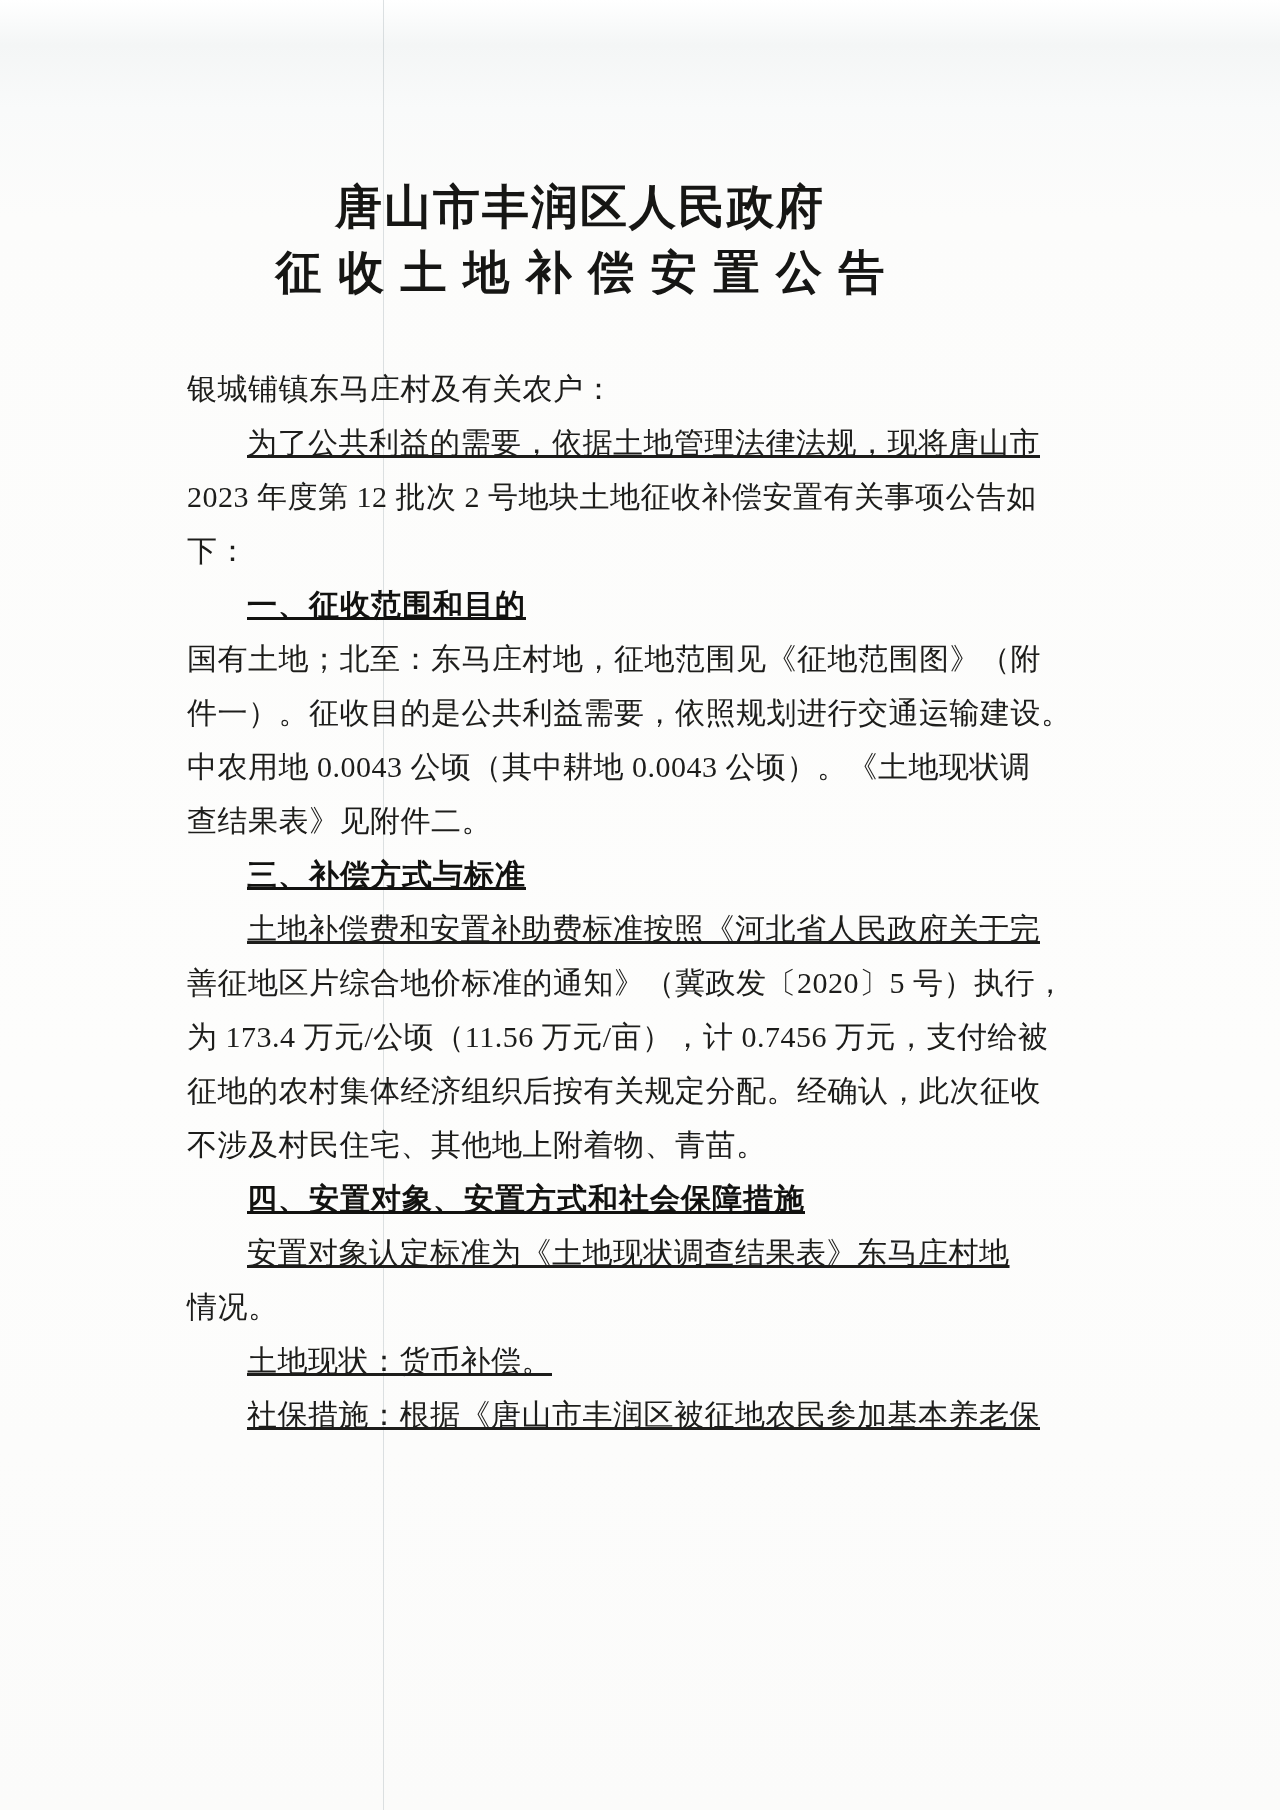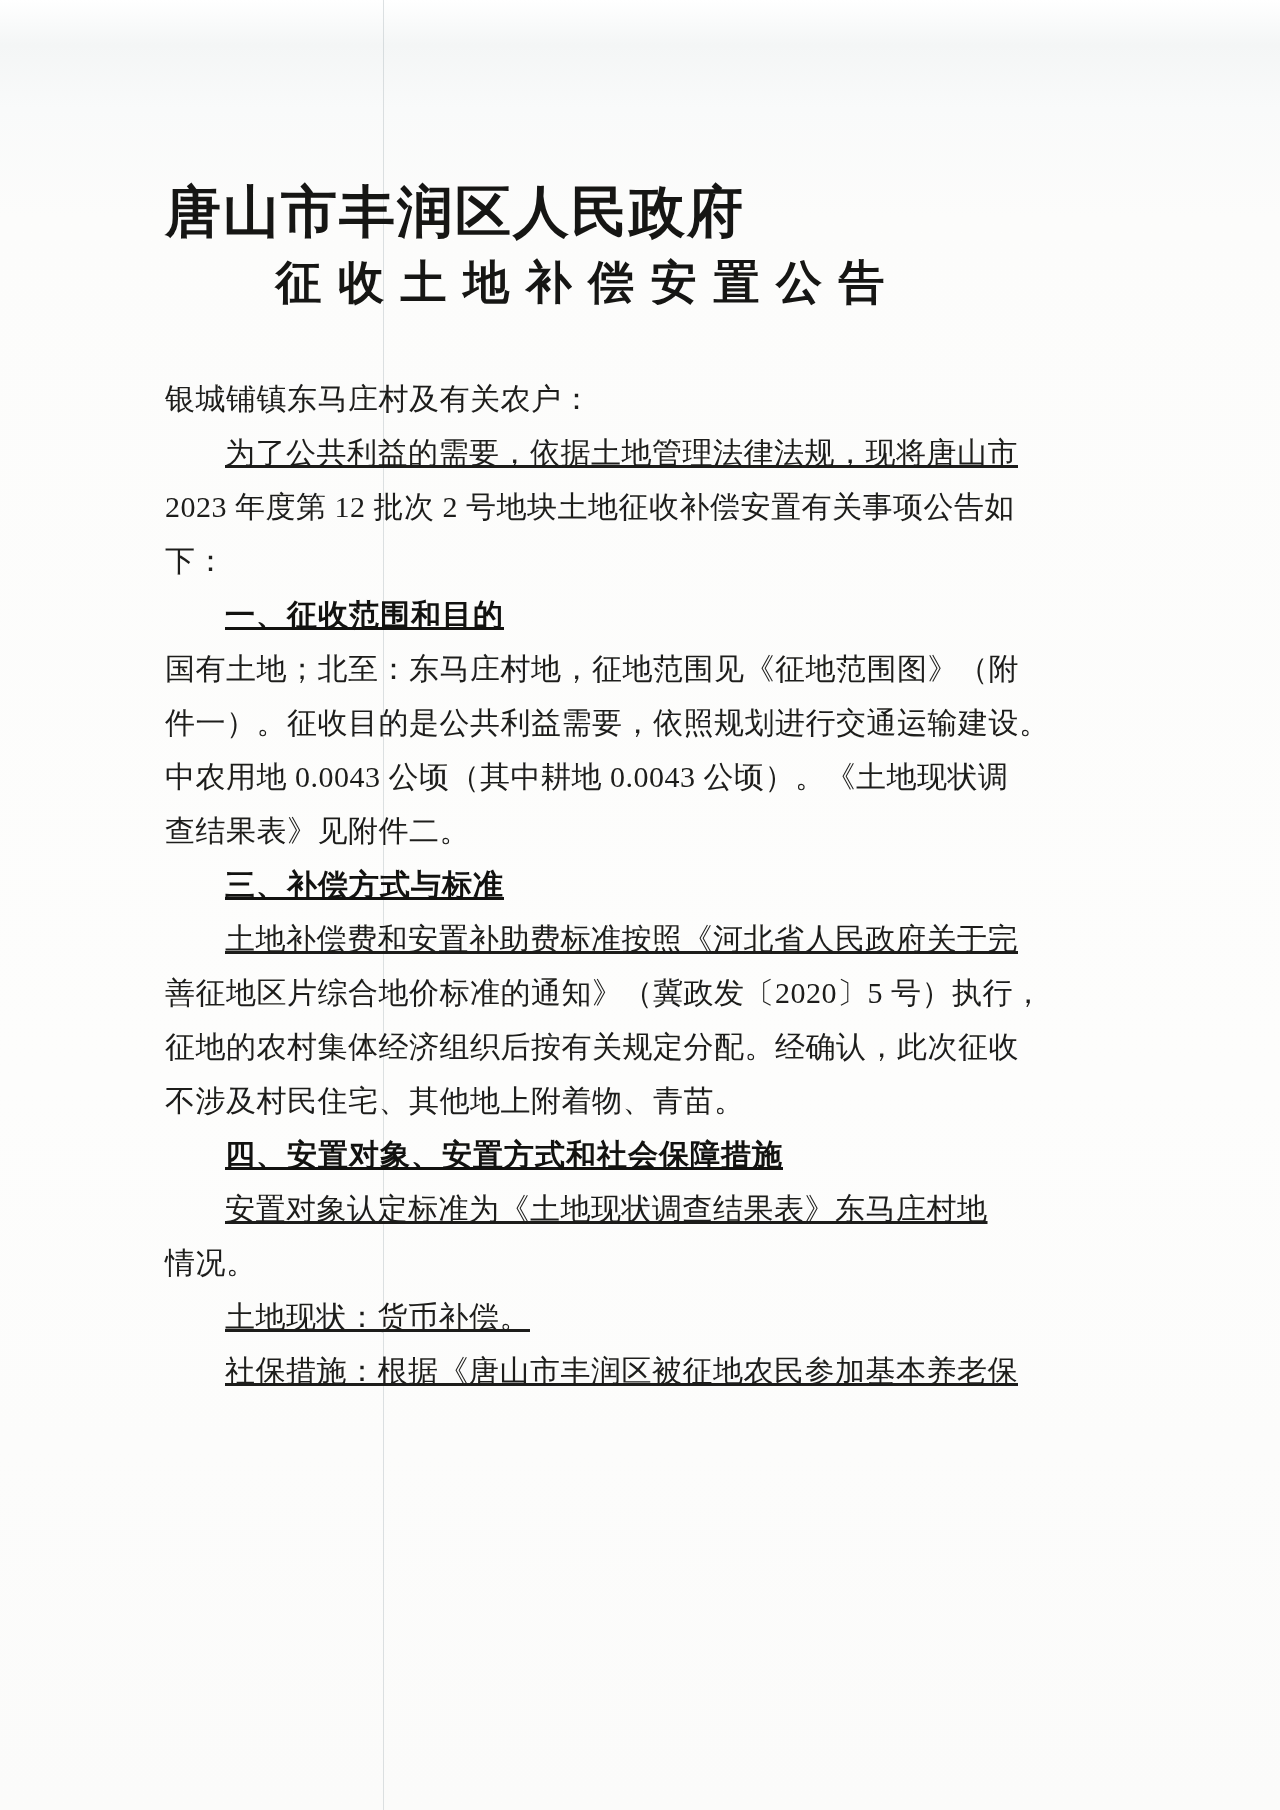--- a/index.html
+++ b/index.html
@@ -38,22 +38,23 @@
   }
   .content {
     position: absolute;
     left: 165px;
     top: 182px;
     width: 830px;
     color: #1d1d1b;
   }
   .title1 {
     margin: 0;
+    text-align: center;
     font-family: "Liberation Serif", "DejaVu Serif", serif;
-    font-size: 56px;
+    font-size: 47px;
     font-weight: 700;
     letter-spacing: 2px;
     color: #161614;
     line-height: 1.1;
   }
   .title2 {
     margin: 14px 0 0 0;
     text-align: center;
     font-family: "Liberation Serif", "DejaVu Serif", serif;
     font-size: 46px;
@@ -65,20 +66,21 @@
   }
   .doc-body {
     margin-top: 64px;
     font-size: 30px;
     line-height: 54px;
     letter-spacing: 0.5px;
   }
   .line {
     white-space: nowrap;
     height: 54px;
+    margin-left: 22px;
   }
   .line.indent {
     padding-left: 60px;
     text-decoration: underline;
   }
   .line.heading {
     font-family: "Liberation Sans", "DejaVu Sans", sans-serif;
     font-weight: 700;
     color: #121210;
     letter-spacing: 1px;
@@ -98,20 +100,21 @@
         <div class="line">2023 年度第 12 批次 2 号地块土地征收补偿安置有关事项公告如</div>
         <div class="line">下：</div>
         <div class="line heading indent">一、征收范围和目的</div>
         <div class="line">国有土地；北至：东马庄村地，征地范围见《征地范围图》（附</div>
         <div class="line">件一）。征收目的是公共利益需要，依照规划进行交通运输建设。</div>
         <div class="line">中农用地 0.0043 公顷（其中耕地 0.0043 公顷）。《土地现状调</div>
         <div class="line">查结果表》见附件二。</div>
         <div class="line heading indent">三、补偿方式与标准</div>
         <div class="line indent">土地补偿费和安置补助费标准按照《河北省人民政府关于完</div>
         <div class="line">善征地区片综合地价标准的通知》（冀政发〔2020〕5 号）执行，</div>
+        <div class="line">为 173.4 万元/公顷（11.56 万元/亩），计 0.7456 万元，支付给被</div>
         <div class="line">征地的农村集体经济组织后按有关规定分配。经确认，此次征收</div>
         <div class="line">不涉及村民住宅、其他地上附着物、青苗。</div>
         <div class="line heading indent">四、安置对象、安置方式和社会保障措施</div>
         <div class="line indent">安置对象认定标准为《土地现状调查结果表》东马庄村地</div>
         <div class="line">情况。</div>
         <div class="line indent">土地现状：货币补偿。</div>
         <div class="line indent">社保措施：根据《唐山市丰润区被征地农民参加基本养老保</div>
       </div>
   </div>
 </div>

